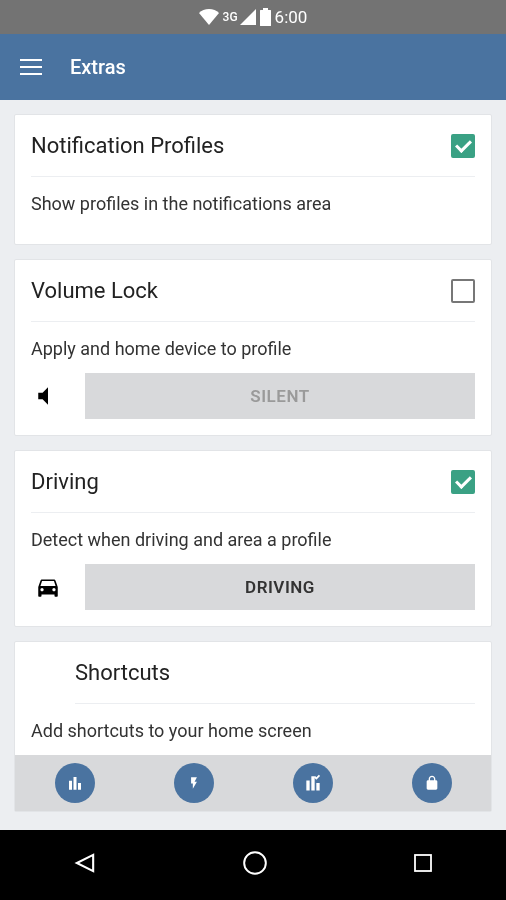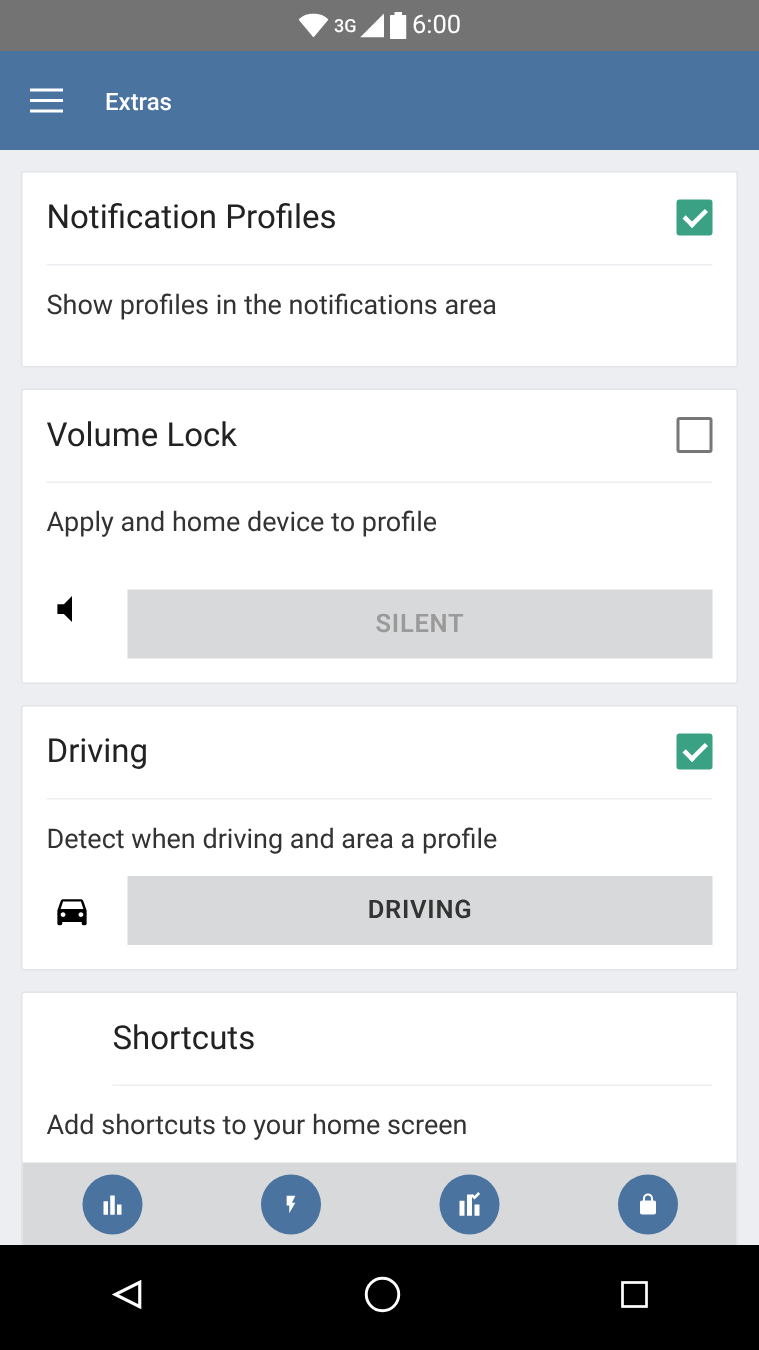--- a/index.html
+++ b/index.html
@@ -2,36 +2,36 @@
 <html><head>
 <meta charset="utf-8">
 <style>
 * { margin: 0; padding: 0; box-sizing: border-box; font-family: Roboto, Arial, sans-serif; }
 body { width: 506px; height: 900px; background: #eceef1; overflow: hidden; position: relative; }
 
 .status-bar { height: 34px; background: #737373; display: flex; justify-content: center; align-items: center; padding: 0 10px; color: #fff; gap: 4px; font-size: 17px; }
 .status-bar .network { font-size: 12px; font-weight: 500; margin-right: -2px; }
 
 .app-bar { height: 66px; background: #4a73a0; display: flex; align-items: center; padding: 0 20px; gap: 28px; }
-.app-bar .title { color: #fff; font-size: 16px; font-weight: 500; }
+.app-bar .title { color: #fff; font-size: 20px; font-weight: 500; }
 .hamburger { display: flex; flex-direction: column; gap: 5px; cursor: pointer; }
 .hamburger span { width: 22px; height: 2px; background: #fff; }
 
 .content { padding: 14px; display: flex; flex-direction: column; gap: 14px; }
 .card { background: #fff; border: 1px solid #e2e4e7; border-radius: 2px; padding: 18px 16px 16px; }
-.card-header { display: flex; justify-content: space-between; align-items: flex-start; padding-bottom: 18px; border-bottom: 1px solid #eceef1; margin-bottom: 16px; }
+.card-header { display: flex; justify-content: space-between; align-items: center; padding-bottom: 18px; border-bottom: 1px solid #eceef1; margin-bottom: 16px; }
 .card-title { font-size: 22px; color: #222; }
 .card-desc { font-size: 18px; color: #333; margin-bottom: 14px; }
 
 .checkbox { width: 24px; height: 24px; border: 2px solid #777; border-radius: 2px; position: relative; cursor: pointer; flex-shrink: 0; }
 .checkbox.checked { background: #3aa184; border-color: #3aa184; }
 .checkbox.checked::after { content: ""; position: absolute; left: 6px; top: 1px; width: 6px; height: 12px; border: solid #fff; border-width: 0 3px 3px 0; transform: rotate(45deg); }
 
 .btn { width: 100%; height: 46px; background: #d8d9db; border: none; font-size: 17px; font-weight: 600; color: #333; letter-spacing: 0.5px; cursor: pointer; }
-.btn.disabled { color: #9a9a9a; margin-top: 20px; }
+.btn.disabled { color: #9a9a9a; }
 
 .icon-row { display: flex; align-items: center; gap: 20px; }
 .icon-row .btn { flex: 1; }
 .side-icon { width: 34px; display: flex; justify-content: center; }
 
 .shortcut-tray { background: #d8d9db; height: 56px; display: flex; justify-content: space-around; align-items: center; }
 .shortcut-circle { width: 40px; height: 40px; background: #4a73a0; border-radius: 50%; display: flex; align-items: center; justify-content: center; cursor: pointer; }
 
 .nav-bar { position: absolute; bottom: 0; left: 0; right: 0; height: 70px; background: #000; display: flex; justify-content: space-around; align-items: center; }
 .nav-btn { cursor: pointer; }

